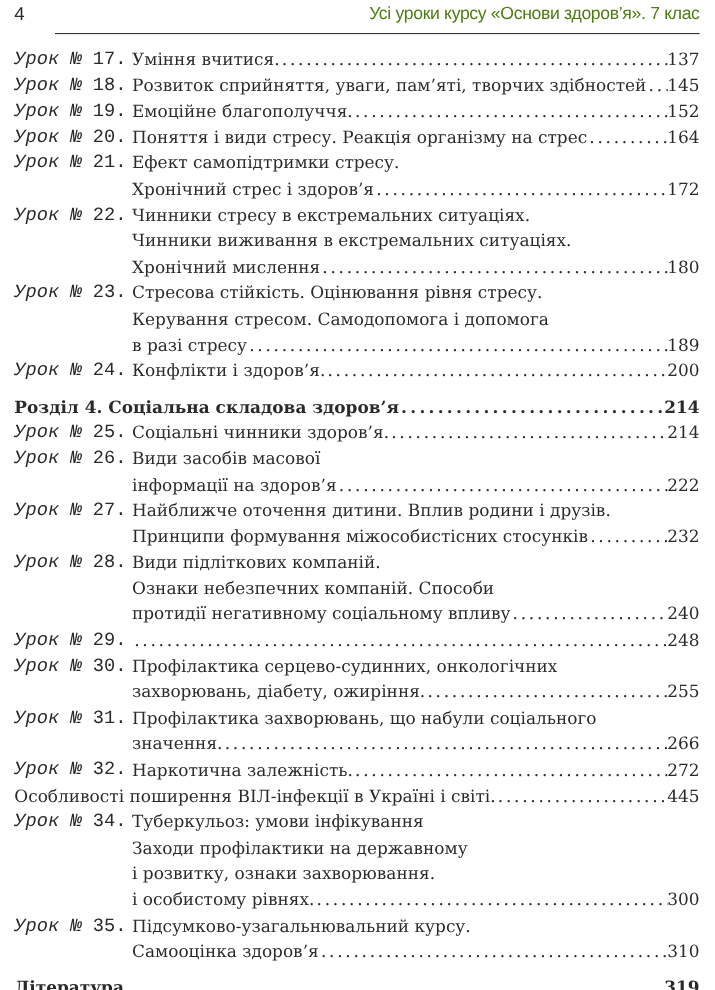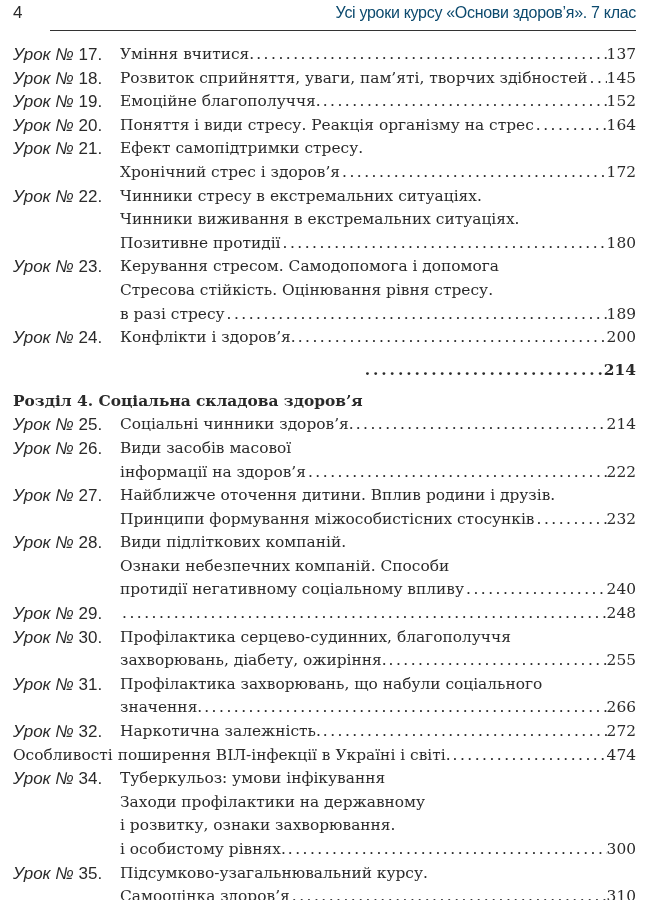--- a/index.html
+++ b/index.html
@@ -7,49 +7,49 @@
       width: 650px; height: 900px; background: #ffffff; color: #2a2a2a;
       font-family: "DejaVu Serif", "Liberation Serif", serif;
       position: relative; overflow: hidden;
     }
     .page-number {
       position: absolute; left: 13px; top: 3px;
       font-family: "Liberation Sans", sans-serif; font-size: 17px; color: #2a2a2a;
     }
     .running-head {
       position: absolute; right: 14px; top: 4px;
-      font-family: "Liberation Sans", sans-serif; font-size: 16px; color: #0c4a6e;
+      font-family: "Liberation Sans", sans-serif; font-size: 16px; color: #4d7c0f;
       letter-spacing: -0.3px;
     }
     .rule {
       position: absolute; left: 50px; right: 14px; top: 30px;
       border-top: 1px solid #333;
     }
     .toc {
       position: absolute; left: 13px; right: 14px; top: 43px;
       font-size: 15.4px; line-height: 23.6px;
     }
     .entry { display: flex; }
     .label {
       width: 107px; flex: none; font-style: italic; white-space: nowrap;
-      font-family: Liberation Sans, sans-serif; font-size: 17px;
+      font-family: Liberation Mono, monospace; font-size: 17px;
     }
     .label .num { font-style: normal; }
     .body { flex: 1; min-width: 0; }
     .line { white-space: nowrap; overflow: hidden; }
     .line.last { display: flex; align-items: center; }
     .line.last .text { flex: none; }
     .dots {
       flex: 1; overflow: hidden; white-space: nowrap; letter-spacing: 3.4px;
       color: #2a2a2a; padding: 0 3px 0 2px;
     }
     .dots::before { content: ". . . . . . . . . . . . . . . . . . . . . . . . . . . . . . . . . . . . . . . . . . . . . . . . . . . . . . . . . . . . . . . . . . . . . . . . . . . . . . . . . . ."; letter-spacing: -1.2px; }
     .page { flex: none; }
     .section { display: flex; font-weight: bold; margin-top: 9px; }
-    .section .text { flex: none; margin-top: 31px; }
+    .section .text { flex: none; }
   </style>
 </head>
 <body>
 
 <div class="page-number">4</div>
 <div class="running-head">Усі уроки курсу «Основи здоров’я». 7 клас</div>
 <div class="rule"></div>
 
 <div class="toc">
   <div id="part1">
@@ -103,31 +103,31 @@
             <span class="page">172</span>
           </div>
         </div>
       </div>
       <div class="entry">
         <div class="label"><span>Урок</span> <span>№</span> <span class="num">22.</span></div>
         <div class="body">
           <div class="line"><span class="text">Чинники стресу в екстремальних ситуаціях.</span></div>
           <div class="line"><span class="text">Чинники виживання в екстремальних ситуаціях.</span></div>
           <div class="line last">
-            <span class="text">Позитивне протидії</span>
+            <span class="text">Хронічний мислення</span>
             <span class="dots"></span>
             <span class="page">180</span>
           </div>
         </div>
       </div>
       <div class="entry">
         <div class="label"><span>Урок</span> <span>№</span> <span class="num">23.</span></div>
         <div class="body">
+          <div class="line"><span class="text">Стресова стійкість. Оцінювання рівня стресу.</span></div>
           <div class="line"><span class="text">Керування стресом. Самодопомога і допомога</span></div>
-          <div class="line"><span class="text">Стресова стійкість. Оцінювання рівня стресу.</span></div>
           <div class="line last">
             <span class="text">в разі стресу</span>
             <span class="dots"></span>
             <span class="page">189</span>
           </div>
         </div>
       </div>
       <div class="entry">
         <div class="label"><span>Урок</span> <span>№</span> <span class="num">24.</span></div>
         <div class="body">
@@ -194,21 +194,21 @@
         <div class="body">
           <div class="line last">
             <span class="dots"></span>
             <span class="page">248</span>
           </div>
         </div>
       </div>
       <div class="entry">
         <div class="label"><span>Урок</span> <span>№</span> <span class="num">30.</span></div>
         <div class="body">
-          <div class="line"><span class="text">Профілактика серцево-судинних, благополуччя</span></div>
+          <div class="line"><span class="text">Профілактика серцево-судинних, онкологічних</span></div>
           <div class="line last">
             <span class="text">захворювань, діабету, ожиріння.</span>
             <span class="dots"></span>
             <span class="page">255</span>
           </div>
         </div>
       </div>
       <div class="entry">
         <div class="label"><span>Урок</span> <span>№</span> <span class="num">31.</span></div>
         <div class="body">
@@ -228,21 +228,21 @@
             <span class="dots"></span>
             <span class="page">272</span>
           </div>
         </div>
       </div>
       <div class="entry">
         <div class="body">
           <div class="line last">
             <span class="text">Особливості поширення ВІЛ-інфекції в Україні і світі.</span>
             <span class="dots"></span>
-            <span class="page">474</span>
+            <span class="page">445</span>
           </div>
         </div>
       </div>
       <div class="entry">
         <div class="label"><span>Урок</span> <span>№</span> <span class="num">34.</span></div>
         <div class="body">
           <div class="line"><span class="text">Туберкульоз: умови інфікування</span></div>
           <div class="line"><span class="text">Заходи профілактики на державному</span></div>
           <div class="line"><span class="text">і розвитку, ознаки захворювання.</span></div>
           <div class="line last">

